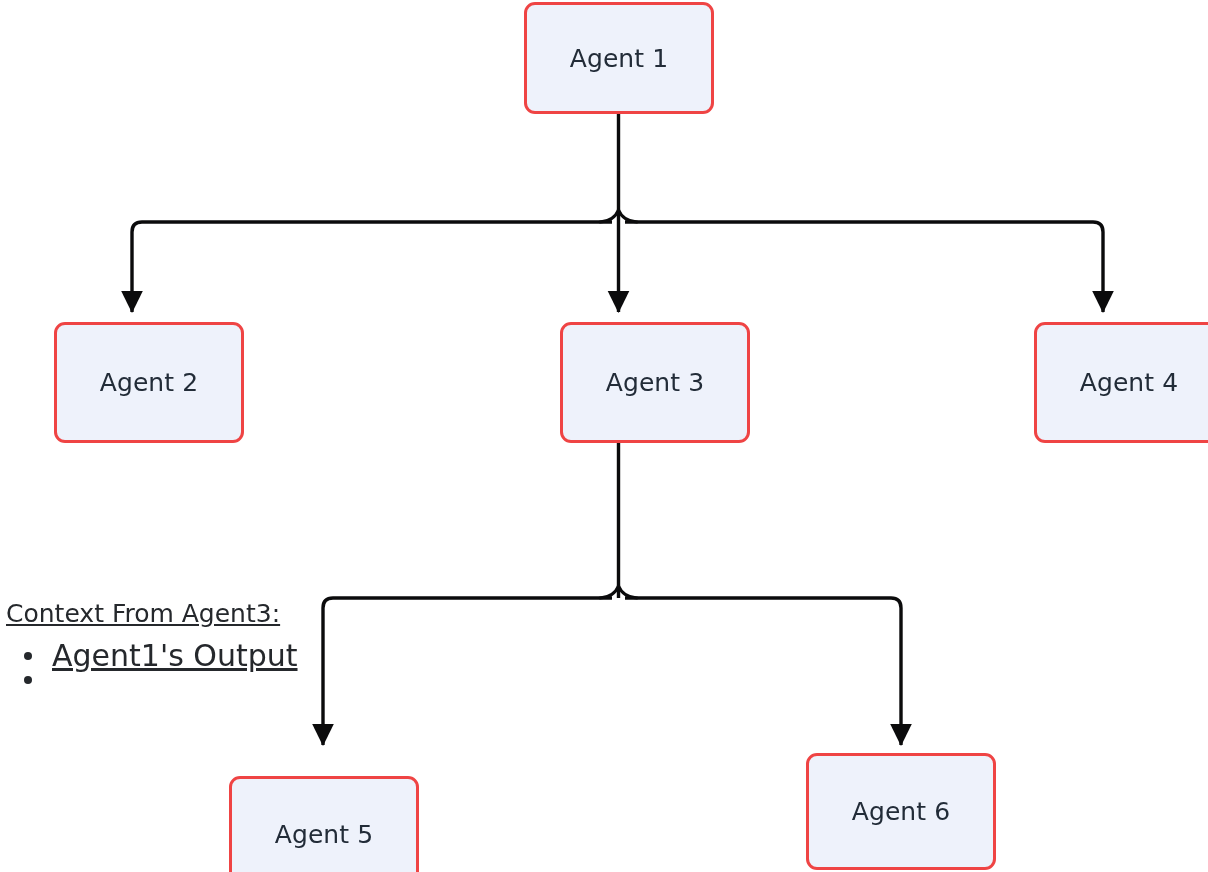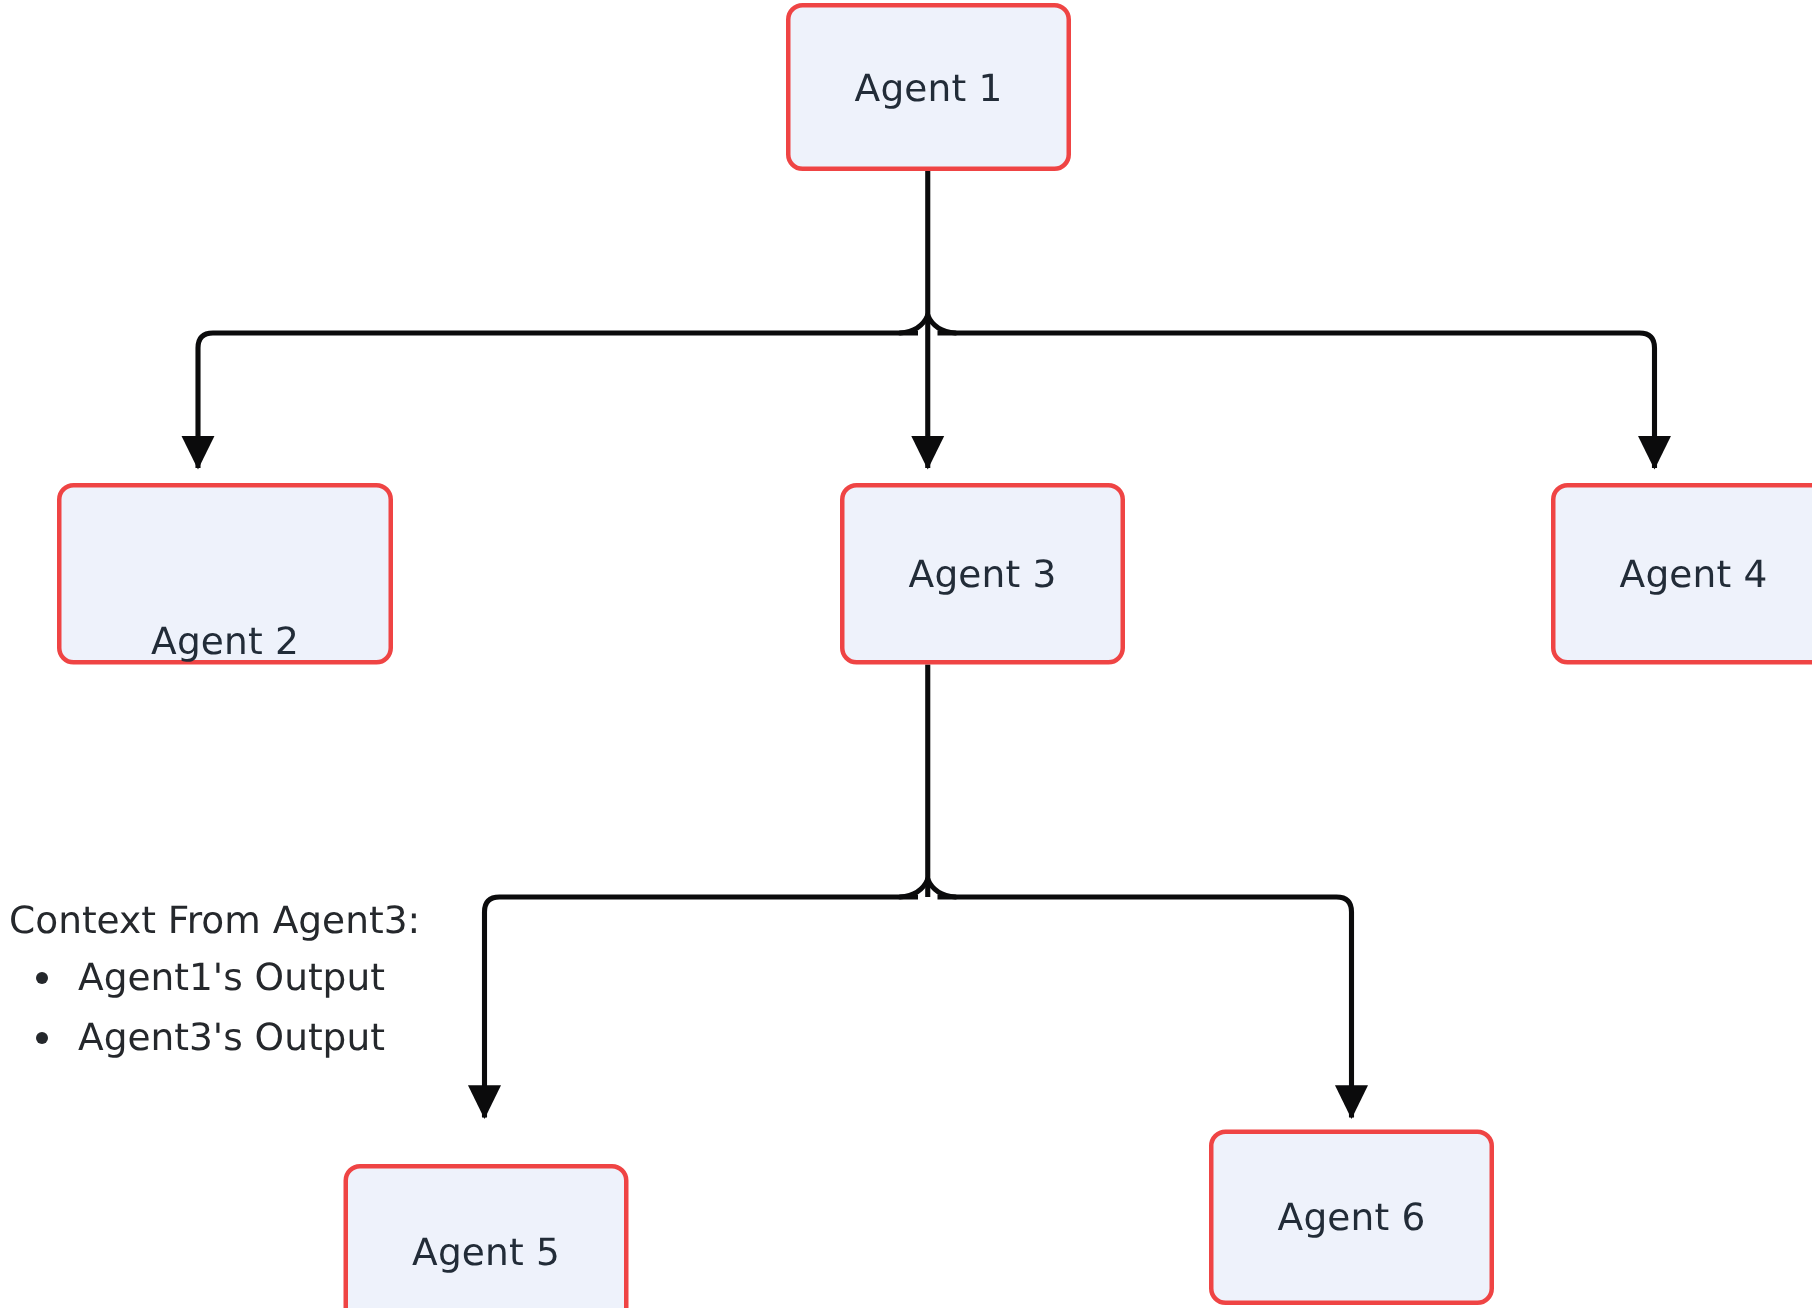--- a/index.html
+++ b/index.html
@@ -46,34 +46,35 @@
   .node-label {
     display: block;
     white-space: nowrap;
   }
   #context-note {
     position: absolute;
     left: 6px;
     top: 600px;
     width: 330px;
     color: #25282c;
+    text-decoration: underline;
   }
   #context-title {
     font-size: 25px;
     line-height: 1.12;
     white-space: nowrap;
   }
   #context-list {
     list-style: none;
     margin: 4px 0 0 0;
     padding: 0;
   }
   #context-list li {
     position: relative;
-    font-size: 25px;
+    font-size: 30px;
     line-height: 1.6;
     padding-left: 46px;
     white-space: nowrap;
   }
   #context-list li .bullet {
     position: absolute;
     left: 18px;
     top: 50%;
     transform: translateY(-50%);
     width: 8px;
@@ -112,21 +113,21 @@
     <path d="M 625 598 L 891 598 Q 901 598 901 608 L 901 745" fill="none" stroke="#0b0b0c" stroke-width="3.4" stroke-linecap="butt" stroke-linejoin="round" marker-end="url(#arrow)"></path>
 
     <path d="M 600 598 Q 614 597 618.5 586" fill="none" stroke="#0b0b0c" stroke-width="3.2" stroke-linecap="round"></path>
     <path d="M 637 598 Q 623 597 618.5 586" fill="none" stroke="#0b0b0c" stroke-width="3.2" stroke-linecap="round"></path>
   </svg>
 
   <div class="node" id="node-agent1" style="left: 524px; top: 2px; width: 190px; height: 112px;">
     <span class="node-label">Agent 1</span>
   </div>
 
-  <div class="node" id="node-agent2" style="left: 38px; top: 322px; width: 224px; height: 121px; align-items: flex-end;">
+  <div class="node" id="node-agent2" style="left: 54px; top: 322px; width: 190px; height: 121px;">
     <span class="node-label">Agent 2</span>
   </div>
 
   <div class="node" id="node-agent3" style="left: 524px; top: 322px; width: 190px; height: 121px; margin-left: 36px;">
     <span class="node-label">Agent 3</span>
   </div>
 
   <div class="node" id="node-agent4" style="left: 1010px; top: 322px; width: 190px; height: 121px; margin-left: 24px;">
     <span class="node-label">Agent 4</span>
   </div>
@@ -141,18 +142,17 @@
 
   <div id="context-note">
     <div id="context-title">Context From Agent3:</div>
     <ul id="context-list">
       <li>
         <span class="bullet"></span>
         <span>Agent1's Output</span>
       </li>
       <li>
         <span class="bullet"></span>
-        <span>Agent3's Output</span>
       </li>
     </ul>
   </div>
 
 </div>
 
 </body></html>

